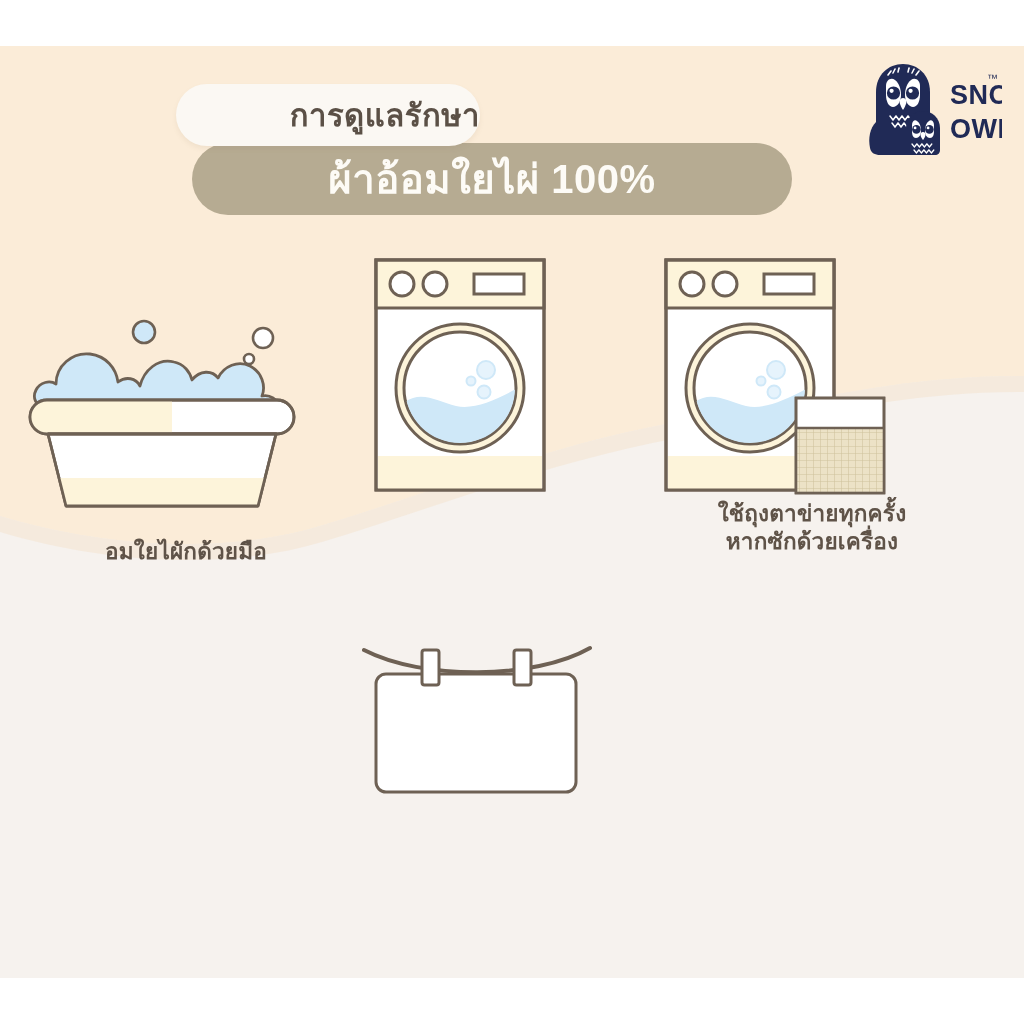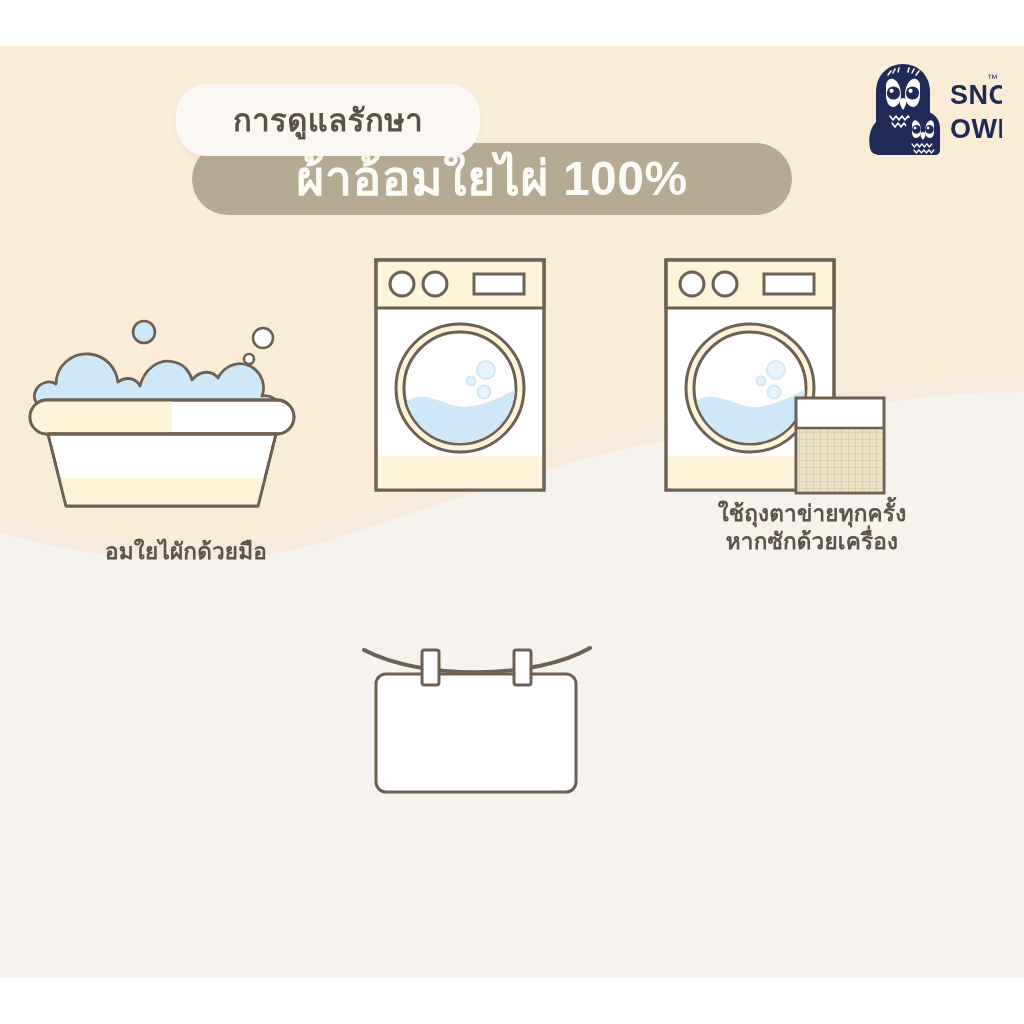--- a/index.html
+++ b/index.html
@@ -38,27 +38,27 @@
     width: 1024px;
     height: 932px;
   }
 
   
   .hdr-badge {
     position: absolute;
     left: 176px;
     top: 84px;
     width: 304px;
-    height: 72px;
+    height: 62px;
     background: #fbf8f3;
     border-radius: 31px;
     box-shadow: 0 3px 5px rgba(150,125,95,0.10);
     display: flex;
     align-items: center;
-    justify-content: center;
+    justify-content: flex-end;
     z-index: 6;
   }
   .hdr-badge span {
     font-size: 31px;
     font-weight: bold;
     color: #5b5046;
     letter-spacing: 0.5px;
     line-height: 1;
   }
 
@@ -69,21 +69,21 @@
     width: 600px;
     height: 72px;
     background: #b6ab92;
     border-radius: 36px;
     display: flex;
     align-items: center;
     justify-content: center;
     z-index: 5;
   }
   .hdr-bar span {
-    font-size: 48px;
+    font-size: 40px;
     font-weight: bold;
     color: #fdfbf6;
     letter-spacing: 0.5px;
     line-height: 1;
   }
 
   
   .logo {
     position: absolute;
     left: 862px;

